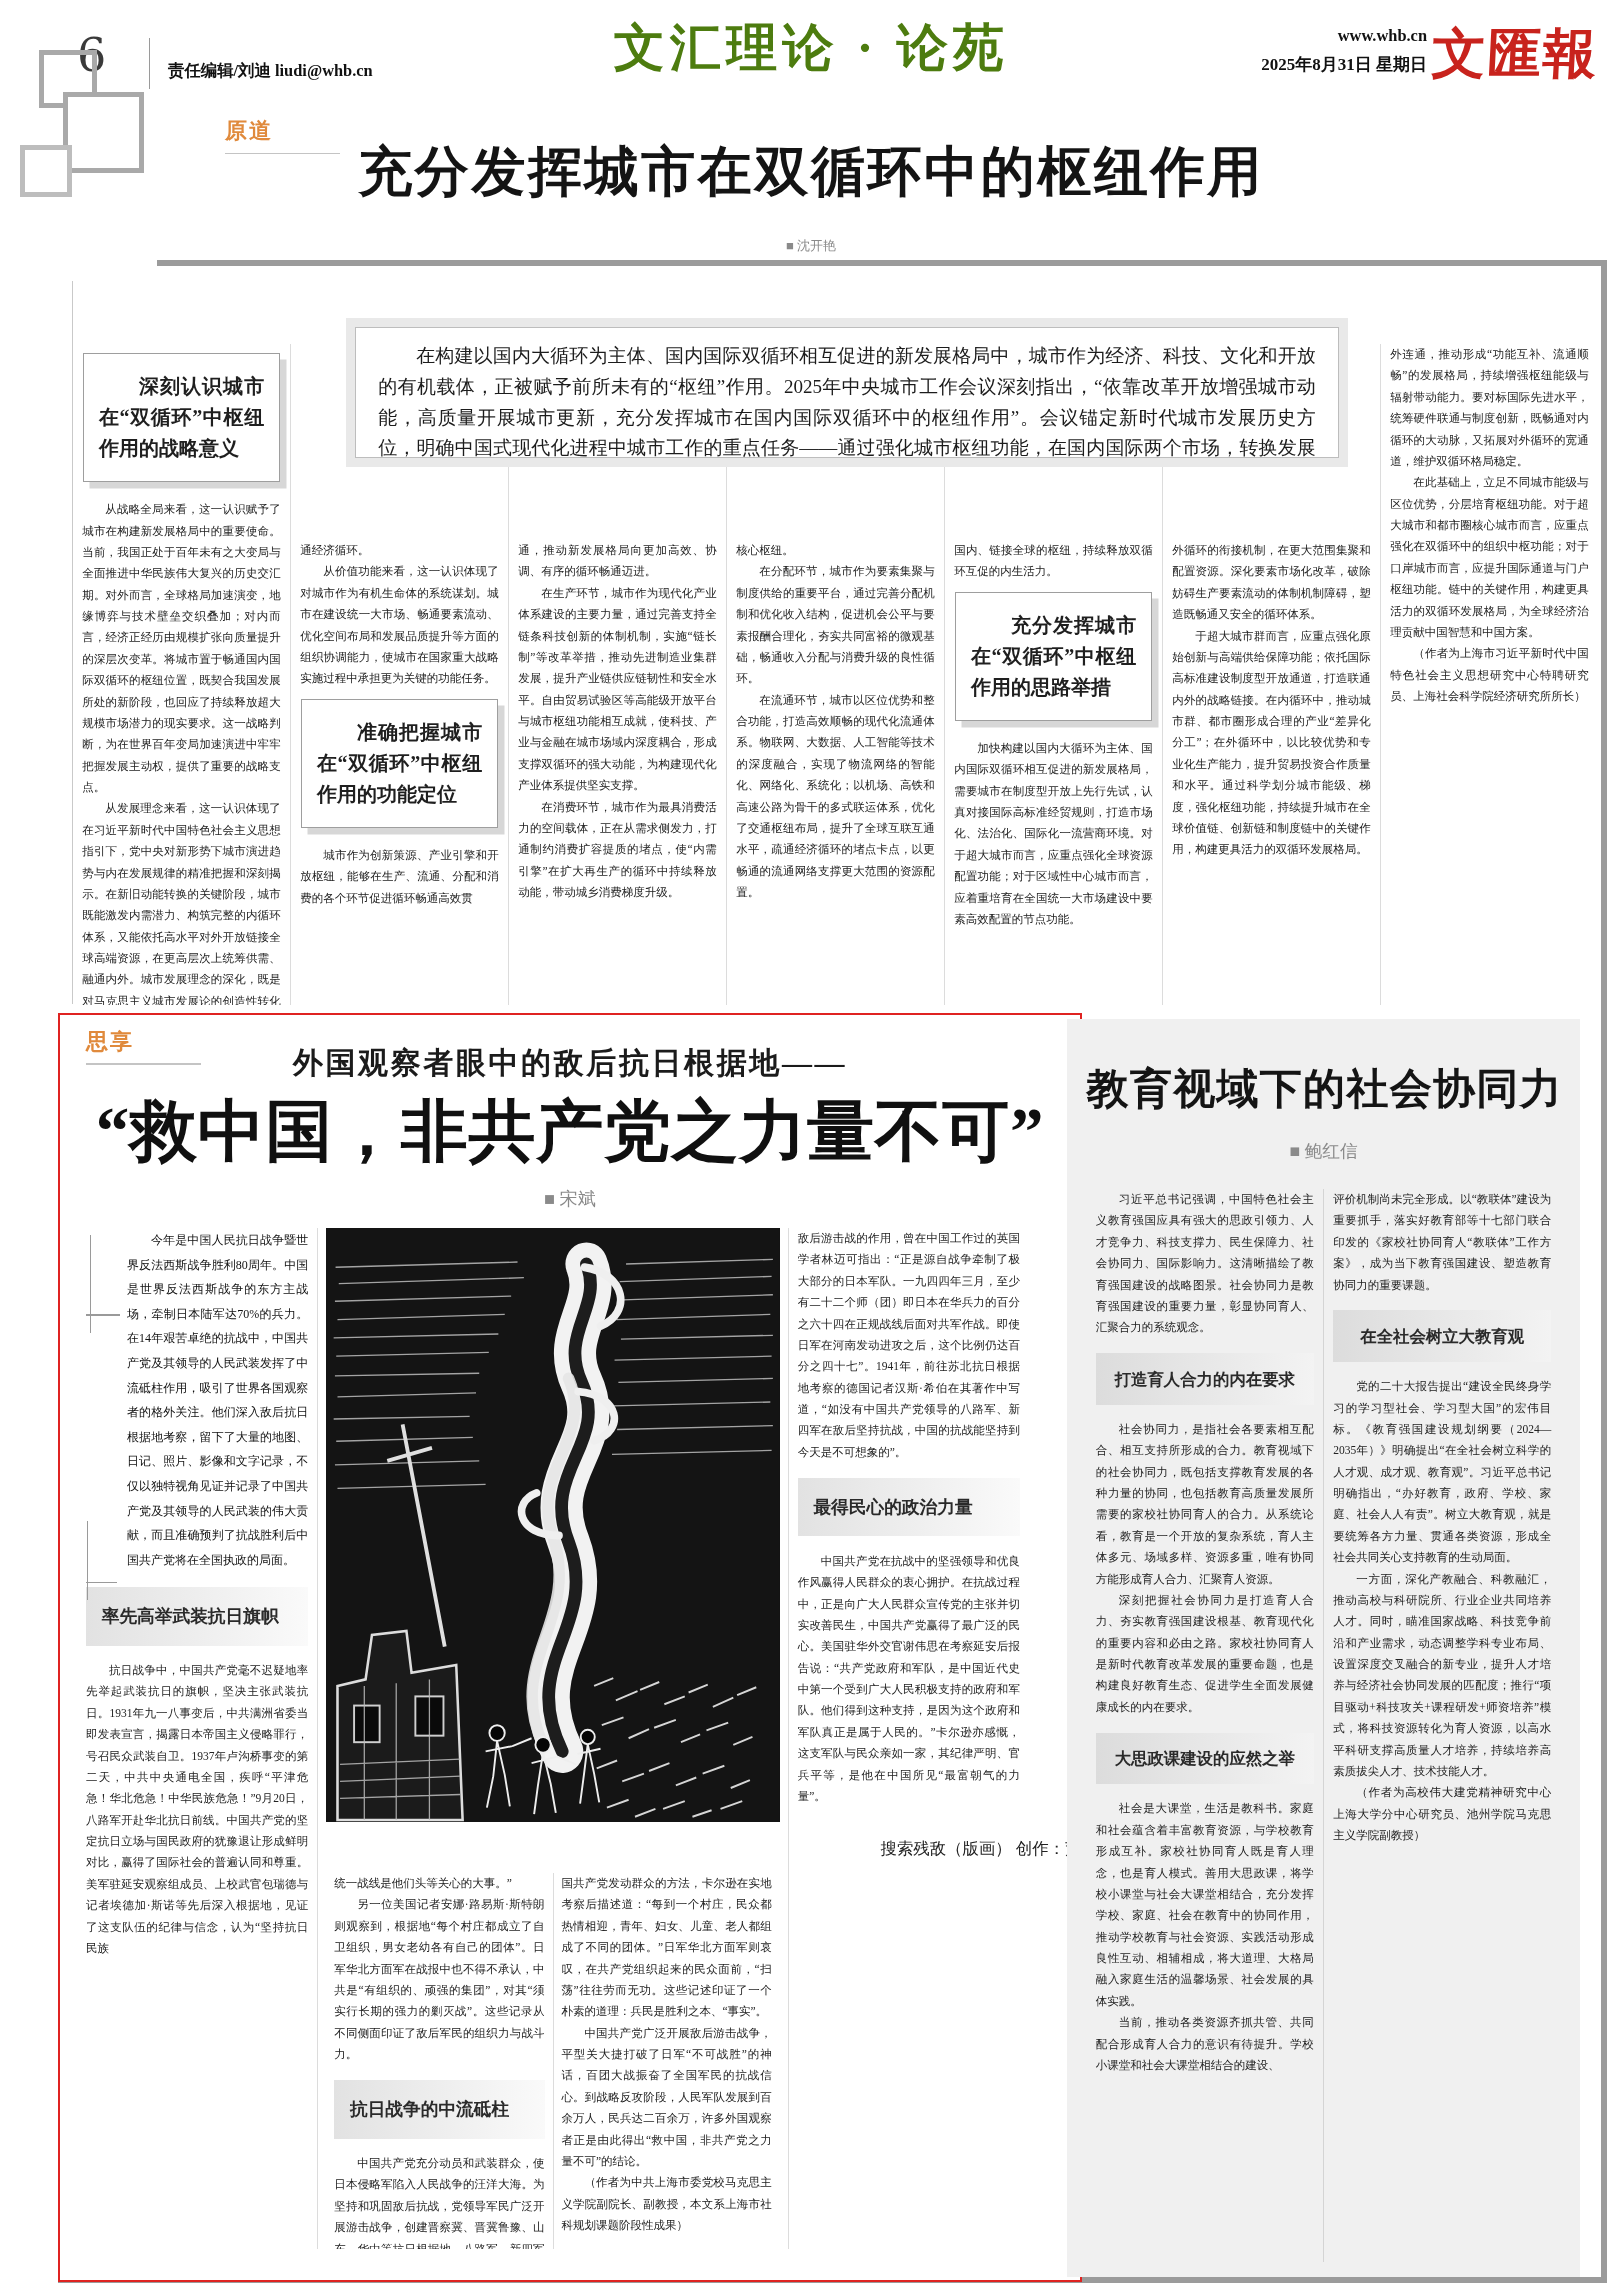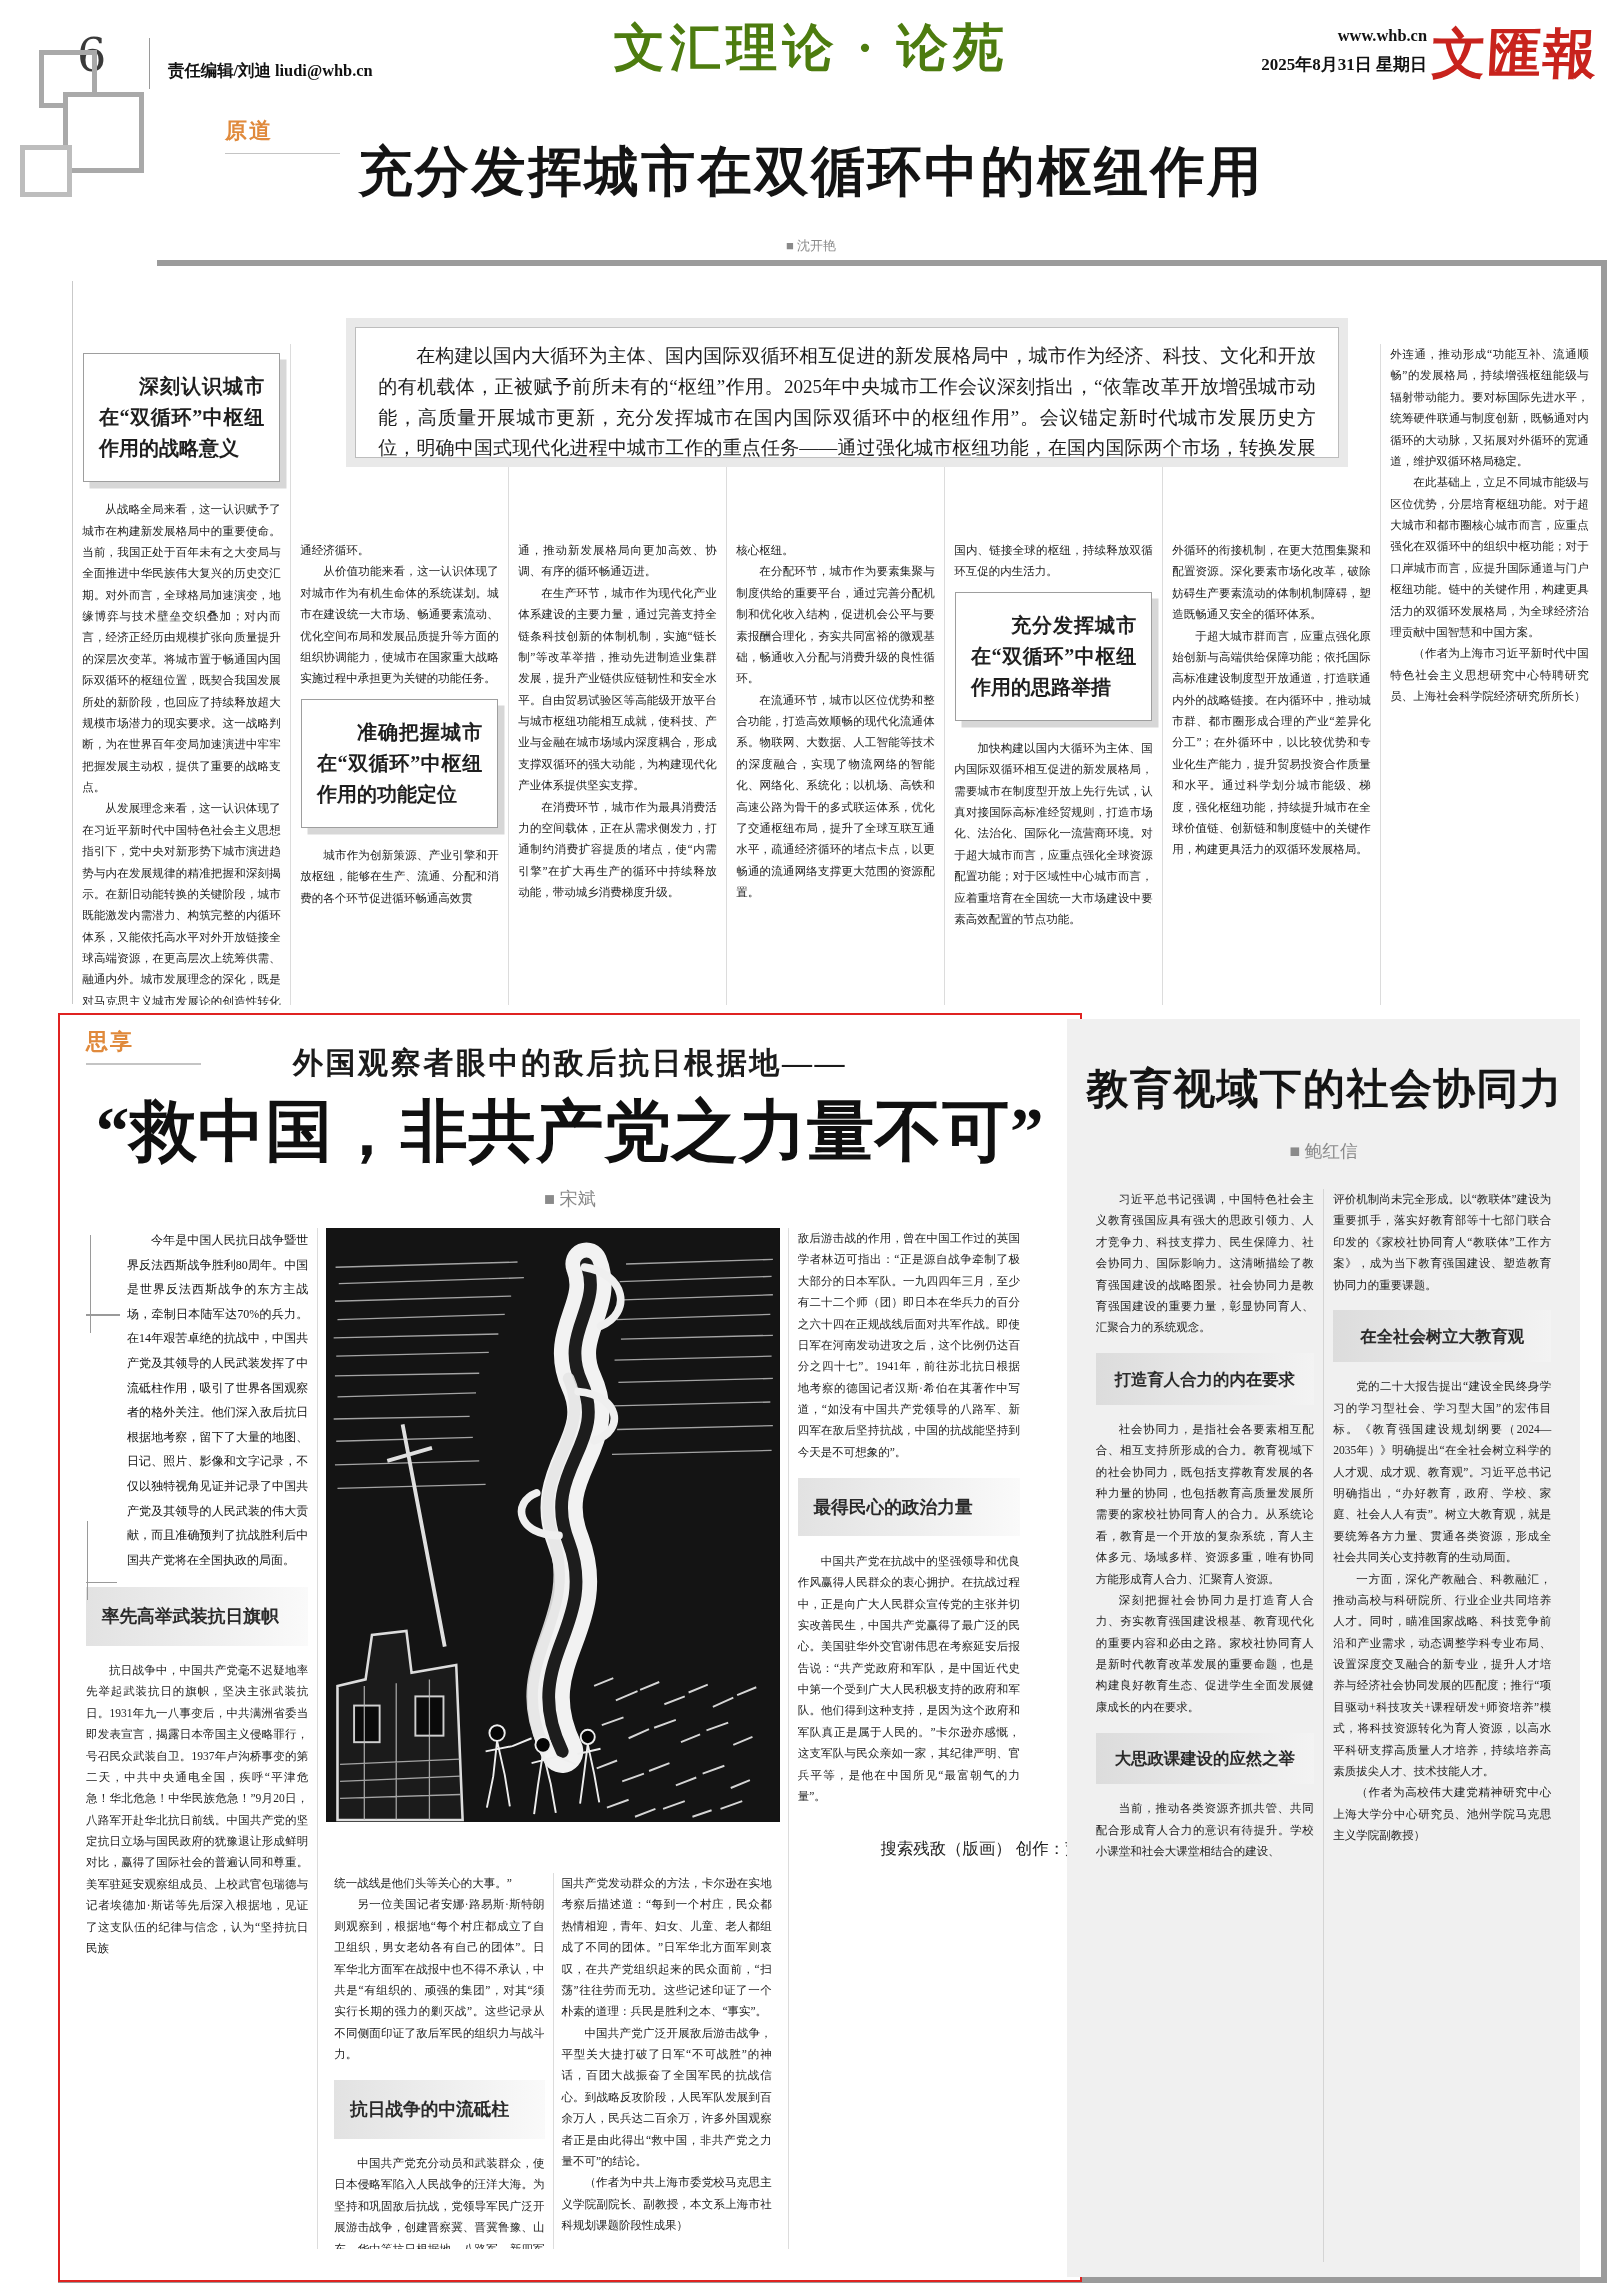--- a/index.html
+++ b/index.html
@@ -252,20 +252,21 @@
   <div class="edu">
     <div class="edu-headline">教育视域下的社会协同力</div>
     <div class="edu-byline"><span class="byline-sq">■ 鲍红信</span></div>
     <div class="edu-cols">
       <div class="edu-col">
           <div class="p">习近平总书记强调，中国特色社会主义教育强国应具有强大的思政引领力、人才竞争力、科技支撑力、民生保障力、社会协同力、国际影响力。这清晰描绘了教育强国建设的战略图景。社会协同力是教育强国建设的重要力量，彰显协同育人、汇聚合力的系统观念。</div>
           <div class="grayhead">打造育人合力的内在要求</div>
           <div class="p">社会协同力，是指社会各要素相互配合、相互支持所形成的合力。教育视域下的社会协同力，既包括支撑教育发展的各种力量的协同，也包括教育高质量发展所需要的家校社协同育人的合力。从系统论看，教育是一个开放的复杂系统，育人主体多元、场域多样、资源多重，唯有协同方能形成育人合力、汇聚育人资源。</div>
           <div class="p">深刻把握社会协同力是打造育人合力、夯实教育强国建设根基、教育现代化的重要内容和必由之路。家校社协同育人是新时代教育改革发展的重要命题，也是构建良好教育生态、促进学生全面发展健康成长的内在要求。</div>
           <div class="grayhead">大思政课建设的应然之举</div>
+          <div class="p">社会是大课堂，生活是教科书。家庭和社会蕴含着丰富教育资源，与学校教育形成互补。家校社协同育人既是育人理念，也是育人模式。善用大思政课，将学校小课堂与社会大课堂相结合，充分发挥学校、家庭、社会在教育中的协同作用，推动学校教育与社会资源、实践活动形成良性互动、相辅相成，将大道理、大格局融入家庭生活的温馨场景、社会发展的具体实践。</div>
           <div class="p">当前，推动各类资源齐抓共管、共同配合形成育人合力的意识有待提升。学校小课堂和社会大课堂相结合的建设、</div>
         </div>
       <div class="edu-col">
           <div class="pc">评价机制尚未完全形成。以“教联体”建设为重要抓手，落实好教育部等十七部门联合印发的《家校社协同育人“教联体”工作方案》，成为当下教育强国建设、塑造教育协同力的重要课题。</div>
           <div class="grayhead">在全社会树立大教育观</div>
           <div class="p">党的二十大报告提出“建设全民终身学习的学习型社会、学习型大国”的宏伟目标。《教育强国建设规划纲要（2024—2035年）》明确提出“在全社会树立科学的人才观、成才观、教育观”。习近平总书记明确指出，“办好教育，政府、学校、家庭、社会人人有责”。树立大教育观，就是要统筹各方力量、贯通各类资源，形成全社会共同关心支持教育的生动局面。</div>
           <div class="p">一方面，深化产教融合、科教融汇，推动高校与科研院所、行业企业共同培养人才。同时，瞄准国家战略、科技竞争前沿和产业需求，动态调整学科专业布局、设置深度交叉融合的新专业，提升人才培养与经济社会协同发展的匹配度；推行“项目驱动+科技攻关+课程研发+师资培养”模式，将科技资源转化为育人资源，以高水平科研支撑高质量人才培养，持续培养高素质拔尖人才、技术技能人才。</div>
           <div class="note">（作者为高校伟大建党精神研究中心上海大学分中心研究员、池州学院马克思主义学院副教授）</div>
         </div>
     </div>

